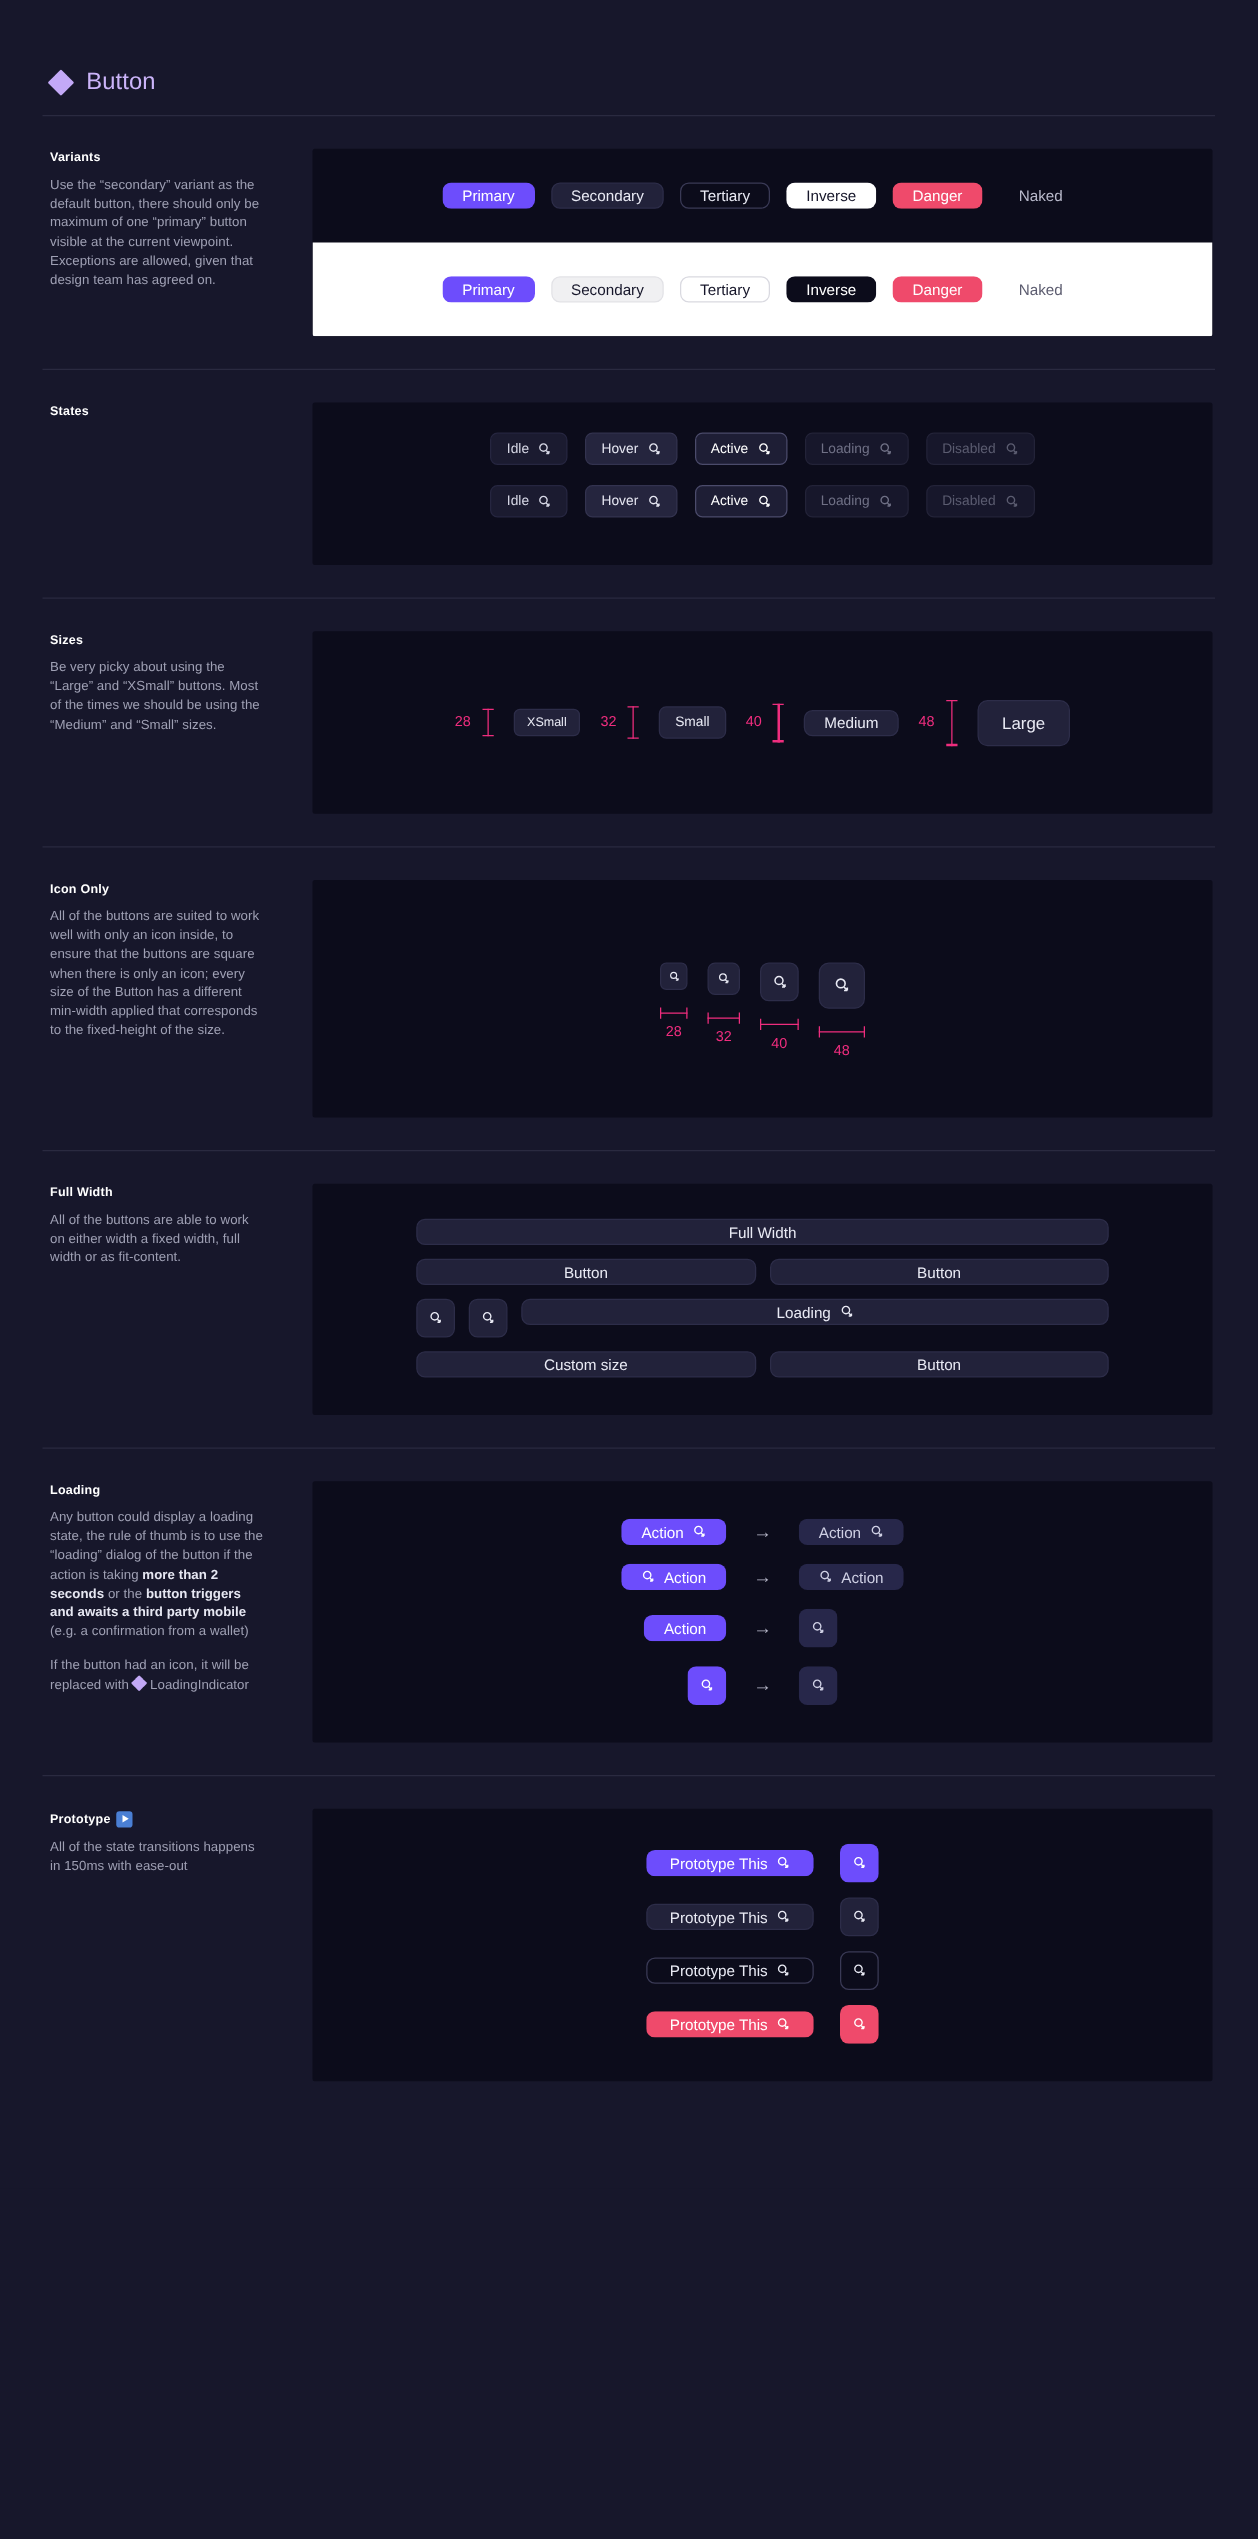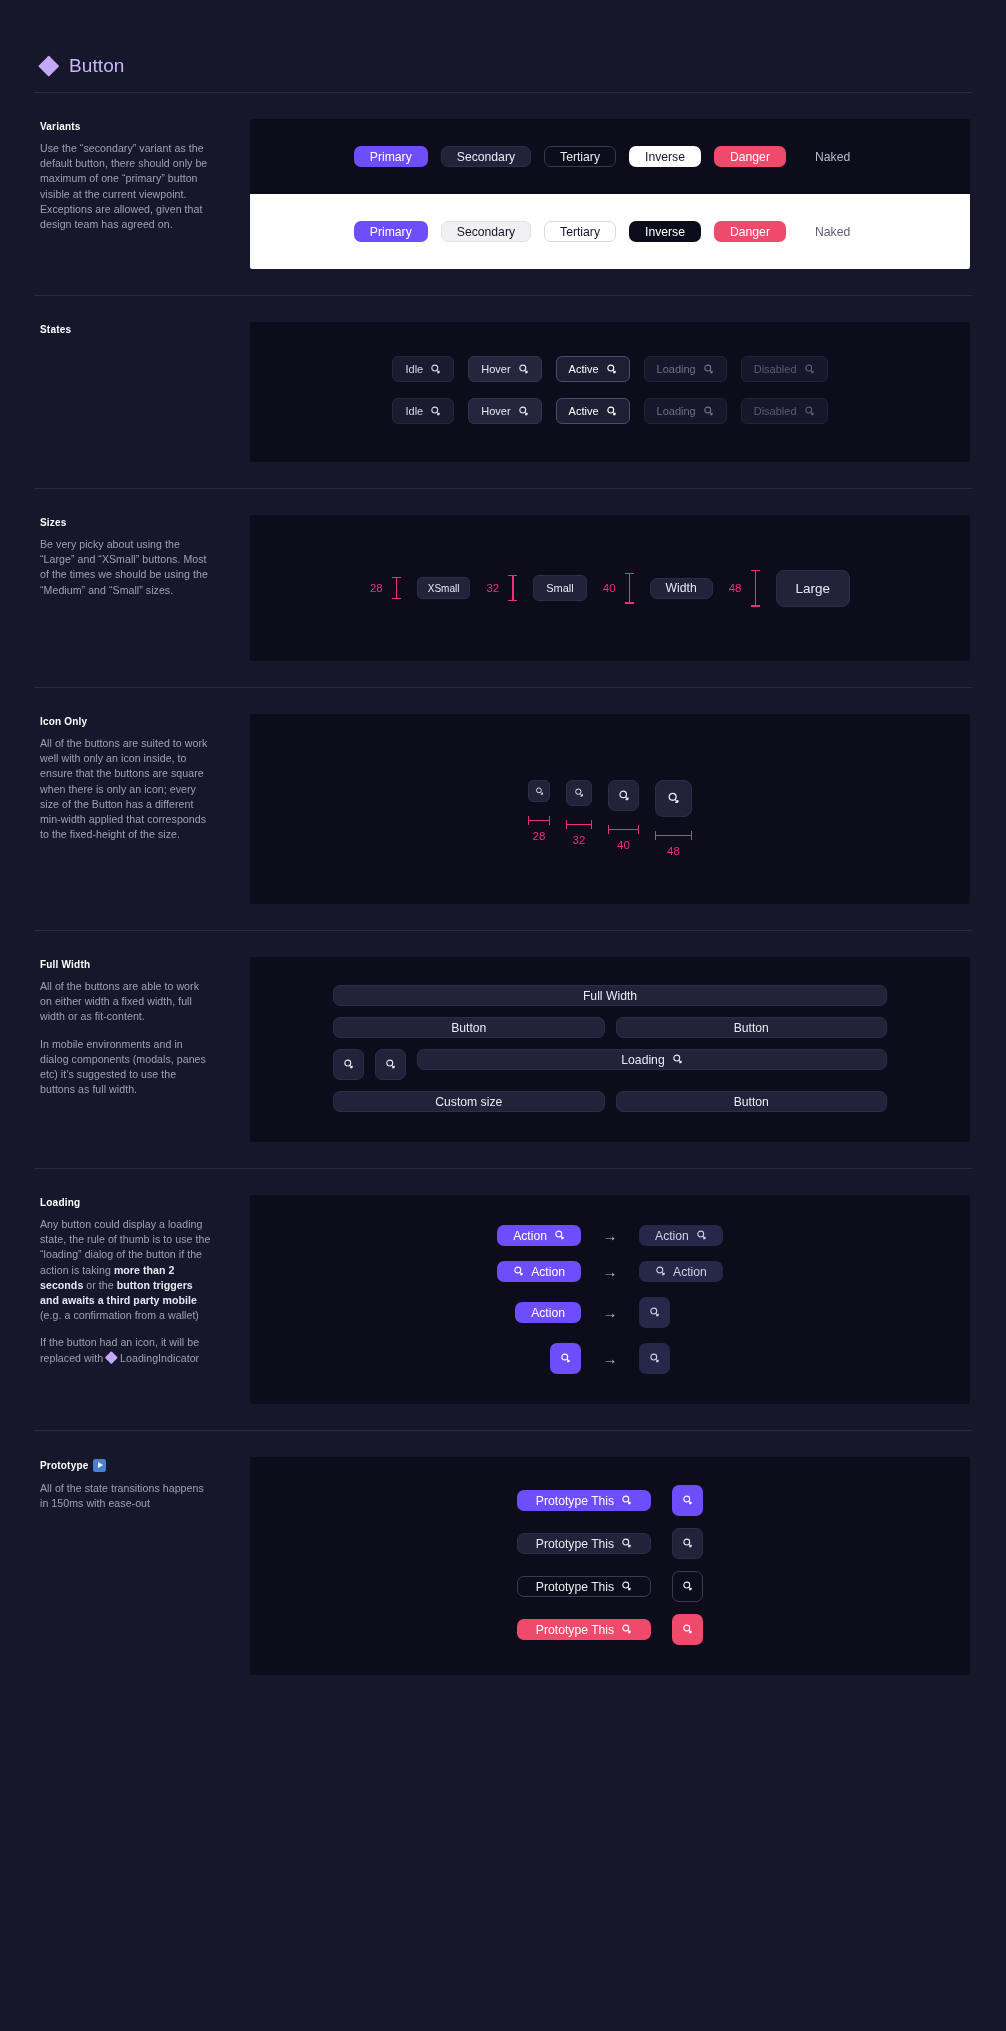--- a/index.html
+++ b/index.html
@@ -119,21 +119,21 @@
   .icn svg { display: block; width: 100%; height: 100%; }
 
   
   .variant-row {
     display: flex; align-items: center; justify-content: center;
     gap: 13px; height: 75px;
   }
   .variant-row.light { background: #ffffff; }
 
   
-  .states-wrap { padding: 26px 0 30px; }
+  .states-wrap { padding: 16px 0 30px; }
   .states-row {
     display: flex; align-items: center; justify-content: center;
     gap: 14px; height: 42px;
   }
 
   
   .sizes-row {
     display: flex; align-items: center; justify-content: center;
     gap: 16px; height: 146px;
   }
@@ -387,21 +387,21 @@
           <button class="btn sz-sm v-secondary">Small</button>
 
           <span class="measure-v">
             <span class="mv-label">40</span>
             <span class="mv-bar" style="height:31px">
               <span class="cap top"></span>
                 <span class="stem"></span>
                 <span class="cap bot"></span>
             </span>
           </span>
-          <button class="btn sz-md v-secondary">Width</button>
+          <button class="btn sz-md v-secondary">Medium</button>
 
           <span class="measure-v">
             <span class="mv-label">48</span>
             <span class="mv-bar" style="height:37px">
               <span class="cap top"></span>
                 <span class="stem"></span>
                 <span class="cap bot"></span>
             </span>
           </span>
           <button class="btn sz-lg v-secondary">Large</button>
@@ -502,21 +502,20 @@
     </div>
   </div>
 
   <div class="rule"></div>
 
   <div class="section">
     <div class="section-body">
       <div class="section-text">
         <div class="section-title">Full Width</div>
         <div class="section-desc">All of the buttons are able to work on either width a fixed width, full width or as fit-content.</div>
-        <div class="section-desc">In mobile environments and in dialog components (modals, panes etc) it’s suggested to use the buttons as full width.</div>
       </div>
       <div class="canvas">
         <div class="fw-wrap">
           <div class="fw-row">
             <button class="btn sz-md v-secondary fw-full">Full Width</button>
           </div>
           <div class="fw-row">
             <button class="btn sz-md v-secondary">Button</button>
             <button class="btn sz-md v-secondary">Button</button>
           </div>

